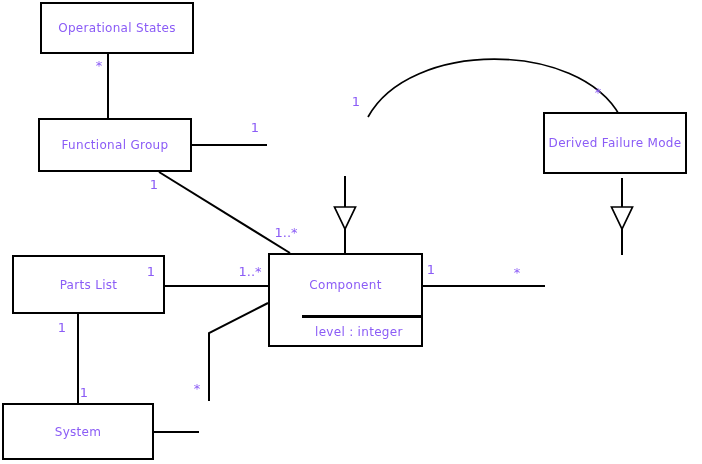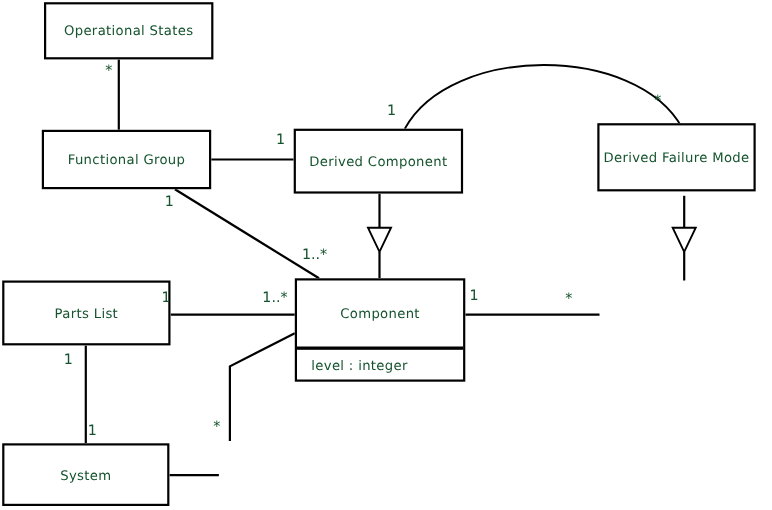--- a/index.html
+++ b/index.html
@@ -6,21 +6,21 @@
     margin: 0;
     padding: 0;
     background: #ffffff;
   }
   .canvas {
     position: relative;
     width: 702px;
     height: 464px;
     background: #ffffff;
     font-family: "DejaVu Sans", sans-serif;
-    color: #14532d;
+    color: #8b5cf6;
     overflow: hidden;
   }
   .connector-layer {
     position: absolute;
     left: 0;
     top: 0;
     width: 702px;
     height: 464px;
   }
   .uml-class {
@@ -50,20 +50,21 @@
   }
   .attr-compartment {
     border-top: 3px solid #000000;
     flex: 1;
     display: flex;
     align-items: center;
     justify-content: flex-start;
     padding-left: 13px;
     font-size: 12px;
     letter-spacing: 0.3px;
+    margin-left: 32px;
   }
   .mult {
     position: absolute;
     transform: translate(-50%, -50%);
     font-size: 13px;
     line-height: 1;
     z-index: 3;
     white-space: nowrap;
   }
 </style>
@@ -95,29 +96,26 @@
   </svg>
 
   <div class="uml-class" style="left:40px; top:2px; width:154px; height:52px;">
     <span>Operational States</span>
   </div>
 
   <div class="uml-class" style="left:38px; top:118px; width:154px; height:54px;text-align:right;">
     <span>Functional Group</span>
   </div>
 
-  <div class="uml-class" style="left:267px; top:117px; width:154px; height:59px;">
-    <span>Derived Component</span>
-  </div>
 
   <div class="uml-class" style="left:543px; top:112px; width:144px; height:62px;">
     <span>Derived Failure Mode</span>
   </div>
 
-  <div class="uml-class" style="left:2px; top:255px; width:153px; height:59px;">
+  <div class="uml-class" style="left:12px; top:255px; width:153px; height:59px;">
     <span>Parts List</span>
   </div>
 
   <div class="uml-class two-compartment" style="left:268px; top:253px; width:155px; height:94px;">
     <div class="name-compartment">
       <span>Component</span>
     </div>
     <div class="attr-compartment">
       <span>level : integer</span>
     </div>

